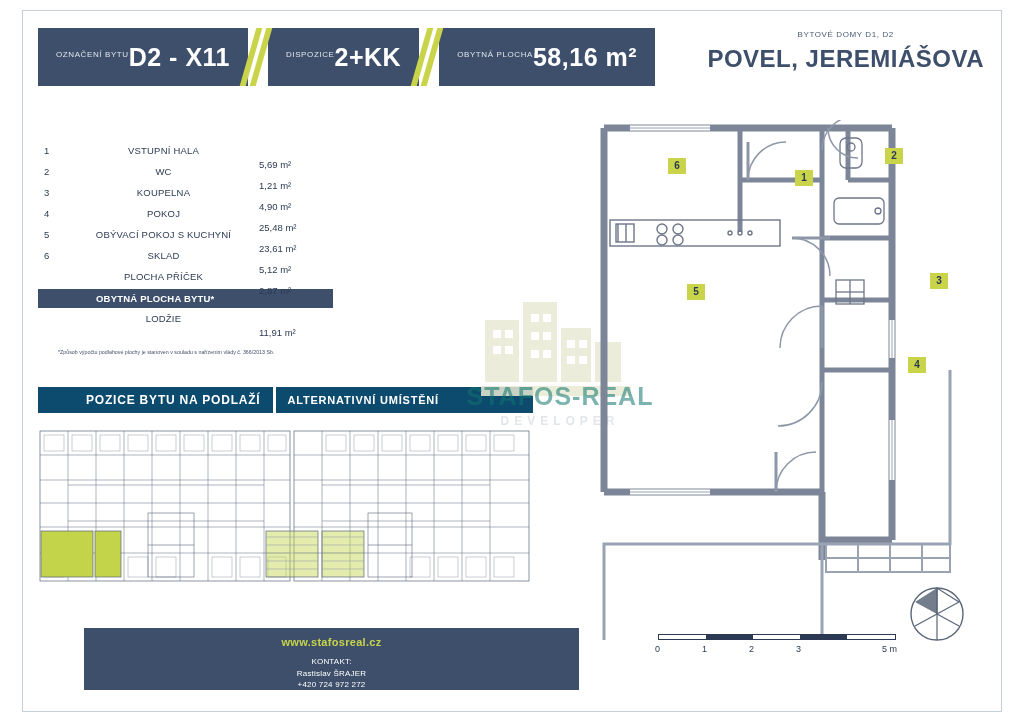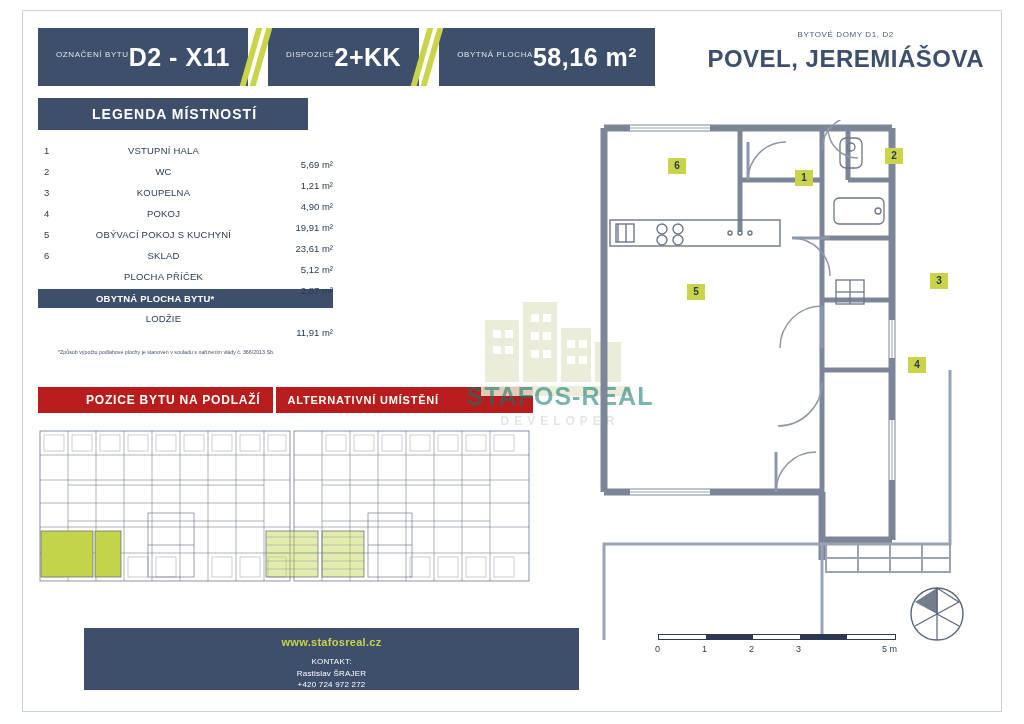--- a/index.html
+++ b/index.html
@@ -18,29 +18,29 @@
   .hdr-right .cap{font-size:8px;letter-spacing:.6px;color:#4a5a74;text-transform:uppercase;}
   .hdr-right .title{font-size:24px;font-weight:bold;color:#3d4f6b;letter-spacing:.5px;margin-top:6px;}
 
   
   .legend-bar{position:absolute;left:38px;top:98px;width:270px;height:32px;background:#3d4f6b;color:#fff;display:flex;align-items:center;}
   .legend-bar span{font-size:14px;font-weight:bold;letter-spacing:1px;margin-left:54px;}
   .legend{position:absolute;left:38px;top:140px;width:295px;font-size:9.5px;}
   .lrow{display:flex;align-items:center;height:21px;}
   .lrow .num{width:24px;text-align:left;padding-left:6px;color:#2b3a52;}
   .lrow .nm{flex:1;text-align:center;letter-spacing:.2px;}
-  .lrow .ar{width:74px;text-align:right;margin-top:28px;}
+  .lrow .ar{width:74px;text-align:left;margin-top:28px;}
   .lrow.plain .num{visibility:hidden;}
   .lrow.hl{background:#3d4f6b;color:#fff;font-weight:bold;height:19px;margin-top:2px;}
   .lrow.hl .nm{text-align:left;padding-left:28px;}
   .lrow.mid{height:20px;}
   .note{position:absolute;left:58px;top:349px;width:280px;font-size:5.3px;color:#44506a;}
 
   
-  .pos-bar{position:absolute;left:38px;top:387px;width:495px;height:26px;background:#b91c1c;color:#fff;display:flex;align-items:center;}
+  .pos-bar{position:absolute;left:38px;top:387px;width:495px;height:26px;background:#0c4a6e;color:#fff;display:flex;align-items:center;}
   .pos-bar .t1{font-size:12px;font-weight:bold;letter-spacing:.8px;margin-left:48px;}
   .pos-bar .sep{width:3px;height:26px;background:#fff;margin:0 12px;}
   .pos-bar .t2{font-size:11px;font-weight:bold;letter-spacing:.8px;color:#fff;}
 
   
   .mini{position:absolute;left:38px;top:425px;width:495px;height:175px;}
   .mini svg{position:absolute;left:0;top:0;}
 
   
   .footer{position:absolute;left:38px;top:628px;width:495px;height:62px;background:#3d4f6b;color:#fff;text-align:center;margin-left:46px;}
@@ -91,44 +91,41 @@
       <div class="cap">obytná plocha</div>
       <div class="val">58,16 m²</div>
     </div>
   </div>
 
   <div class="hdr-right">
     <div class="cap">Bytové domy D1, D2</div>
     <div class="title">POVEL, JEREMIÁŠOVA</div>
   </div>
 
-  <div class="legend-bar">
-    <span>LEGENDA MÍSTNOSTÍ</span>
-  </div>
 
   <div class="legend">
     <div class="lrow">
       <div class="num">1</div>
       <div class="nm">VSTUPNÍ HALA</div>
       <div class="ar">5,69 m²</div>
     </div>
     <div class="lrow">
       <div class="num">2</div>
       <div class="nm">WC</div>
       <div class="ar">1,21 m²</div>
     </div>
     <div class="lrow">
       <div class="num">3</div>
       <div class="nm">KOUPELNA</div>
       <div class="ar">4,90 m²</div>
     </div>
     <div class="lrow">
       <div class="num">4</div>
       <div class="nm">POKOJ</div>
-      <div class="ar">19,91 m²</div>
+      <div class="ar">25,48 m²</div>
     </div>
     <div class="lrow">
       <div class="num">5</div>
       <div class="nm">OBÝVACÍ POKOJ S KUCHYNÍ</div>
       <div class="ar">23,61 m²</div>
     </div>
     <div class="lrow">
       <div class="num">6</div>
       <div class="nm">SKLAD</div>
       <div class="ar">5,12 m²</div>

